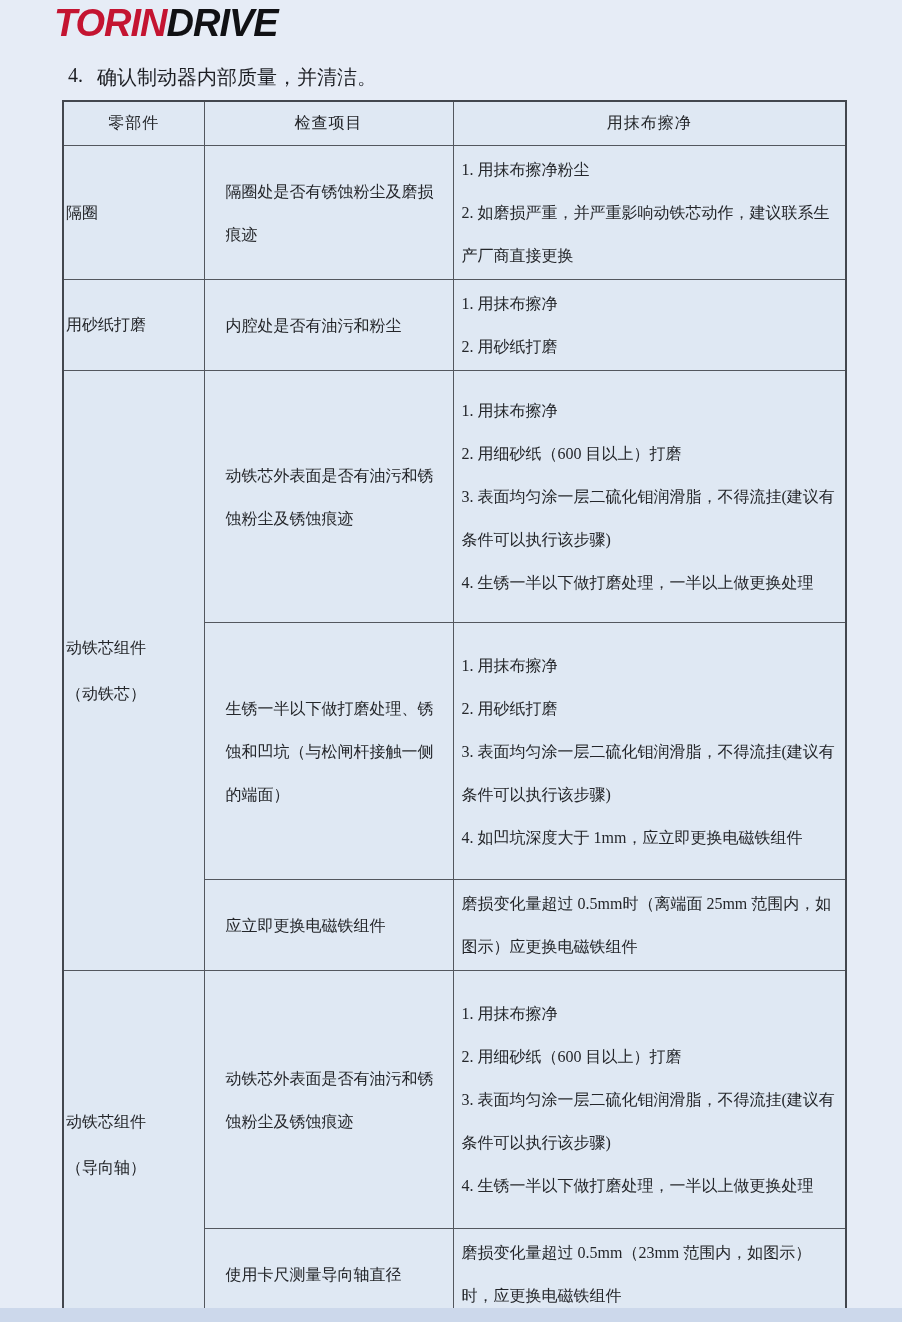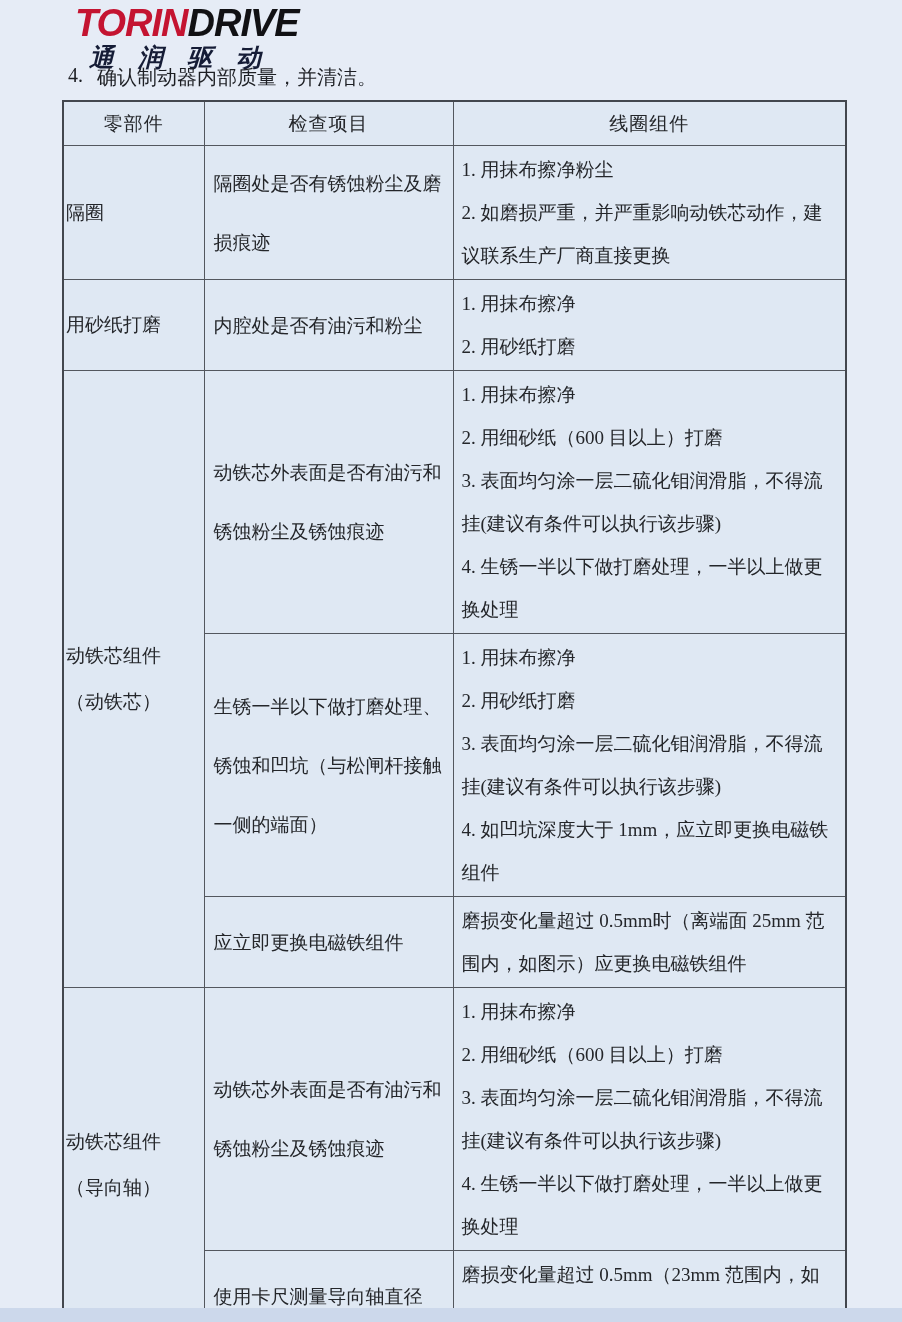--- a/index.html
+++ b/index.html
@@ -12,21 +12,21 @@
     position: relative;
     background: #e6ecf6;
     overflow: hidden;
     font-family: "Liberation Serif", "DejaVu Serif", serif;
     color: #24262a;
   }
 
   
   .logo {
     position: absolute;
-    left: 75px;
+    left: 54px;
     top: 4px;
   }
   .logo-en {
     font-family: "Liberation Sans", sans-serif;
     font-style: italic;
     font-weight: bold;
     font-size: 38px;
     letter-spacing: -1px;
     line-height: 38px;
     white-space: nowrap;
@@ -65,42 +65,42 @@
     top: 100px;
     width: 783px;
     border-collapse: collapse;
     table-layout: fixed;
     background: #dfe8f3;
     border: 2px solid #43474e;
   }
   table.maint th,
   table.maint td {
     border: 1px solid #53575e;
-    font-size: 19px;
+    font-size: 16px;
     font-weight: normal;
     white-space: pre-line;
     overflow: hidden;
   }
   table.maint th {
     height: 41px;
     text-align: center;
     vertical-align: middle;
     letter-spacing: 1px;
   }
   td.part-cell {
     text-align: left;
     vertical-align: middle;
     line-height: 46px;
     padding: 0 2px;
   }
   td.item-cell {
     text-align: left;
     vertical-align: middle;
-    line-height: 59px;
-    padding: 0 6px 0 9px;
+    line-height: 43px;
+    padding: 0 6px 0 21px;
   }
   td.method-cell {
     text-align: left;
     vertical-align: middle;
     line-height: 43px;
     padding: 2px 10px 2px 8px;
   }
   tr.r0 { height: 128px; }
   tr.r1 { height: 86px;  }
   tr.r2 { height: 252px; }
@@ -119,39 +119,38 @@
     background: #ccd8eb;
   }
 </style>
 </head>
 <body>
 
 <div class="logo">
   <div class="logo-en">
     <span class="torin">TORIN</span><span class="drive">DRIVE</span>
   </div>
-  <div class="logo-cn">通润驱动</div>
 </div>
 
 <div class="heading">
   <span>4.</span>
   <span>确认制动器内部质量，并清洁。</span>
 </div>
 
 <table class="maint">
   <colgroup>
     <col style="width:141px">
     <col style="width:249px">
     <col style="width:393px">
   </colgroup>
   <tbody>
       <tr>
     <th>零部件</th>
     <th>检查项目</th>
-    <th>线圈组件</th>
+    <th>用抹布擦净</th>
   </tr>
   <tr class="r0">
     <td class="part-cell">隔圈</td>
     <td class="item-cell">隔圈处是否有锈蚀粉尘及磨损痕迹</td>
     <td class="method-cell">1. 用抹布擦净粉尘
 2. 如磨损严重，并严重影响动铁芯动作，建议联系生产厂商直接更换</td>
   </tr>
   <tr class="r1">
     <td class="part-cell">用砂纸打磨</td>
     <td class="item-cell">内腔处是否有油污和粉尘</td>

